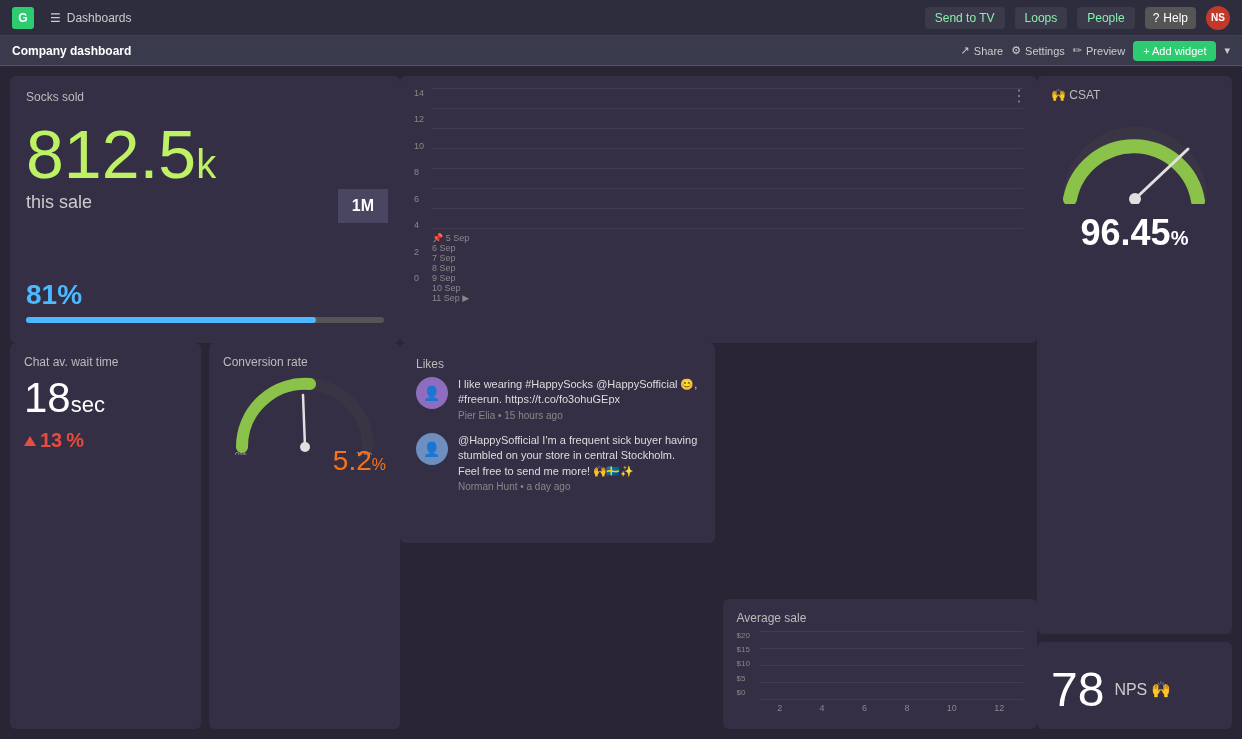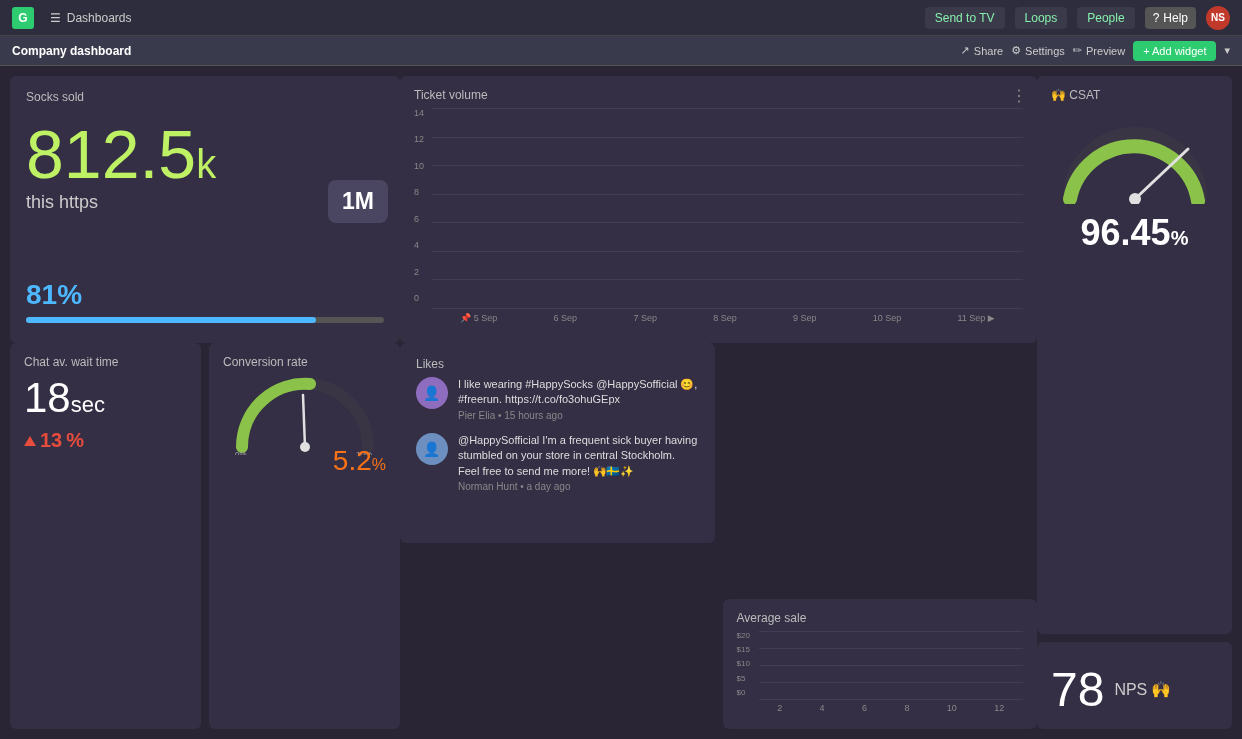--- a/index.html
+++ b/index.html
@@ -70,21 +70,21 @@
       display: flex;
       flex-direction: column;
     }
     .socks-main-value { font-size: 68px; font-weight: 300; color: #bef264; line-height: 1; margin: 10px 0 4px; }
     .socks-main-value span.unit { font-size: 40px; }
     .socks-subtitle { font-size: 18px; color: #ccc; margin-bottom: auto; }
     .socks-bottom { margin-top: auto; }
     .socks-percent { font-size: 28px; font-weight: 600; color: #4db8ff; margin-top: 16px; }
     .progress-bar-container { background: #555; height: 6px; border-radius: 3px; margin: 6px 0; }
     .progress-bar { background: #4db8ff; height: 6px; border-radius: 3px; }
-    .period-badge { position: absolute; right: 12px; bottom: 120px; background: #4a4560; border-radius: 8px; padding: 8px 14px; font-size: 23px; font-weight: 600; color: #fff; }
+    .period-badge { position: absolute; right: 12px; bottom: 120px; background: #4a4560; border-radius: 0; padding: 8px 14px; font-size: 16px; font-weight: 600; color: #fff; }
     .chat-widget, .conversion-widget {
       background: #342f45;
       border-radius: 6px;
       padding: 12px 14px;
     }
     .chat-value { font-size: 42px; font-weight: 300; color: #fff; line-height: 1.1; }
     .chat-value .sec { font-size: 22px; }
     .chat-change { color: #e74c3c; font-size: 20px; font-weight: 600; margin-top: 8px; display: flex; align-items: center; gap: 4px; }
     .arrow-up { width: 0; height: 0; border-left: 6px solid transparent; border-right: 6px solid transparent; border-bottom: 10px solid #e74c3c; display: inline-block; }
     .conversion-value { font-size: 28px; font-weight: 400; color: #f97316; text-align: right; margin-top: -10px; }
@@ -175,34 +175,33 @@
   </div>
 </div>
 
 <div class="dashboard">
 
   <div class="widget socks-widget" style="grid-column:1; grid-row:1;">
     <div class="widget-title">Socks sold</div>
     <div class="socks-main-value">
       <span>812.5</span><span class="unit">k</span>
     </div>
-    <div class="socks-subtitle">this https</div>
+    <div class="socks-subtitle">this sale</div>
     <div class="period-badge">1M</div>
     <div class="socks-bottom">
       <div class="socks-percent">
         <span>81</span><span>%</span>
       </div>
       <div class="progress-bar-container">
         <div class="progress-bar" style="width:81%"></div>
       </div>
     </div>
   </div>
 
   <div class="widget ticket-widget" style="grid-column:2; grid-row:1;">
-    <div class="widget-title">Ticket volume</div>
     <div class="widget-menu">⋮</div>
     <div style="display:flex; height: calc(100% - 28px);">
 
       <div style="display:flex; flex-direction:column-reverse; justify-content:space-between; width:18px; font-size:9px; color:#888; padding-bottom:20px;">
         <span>0</span>
         <span>2</span>
         <span>4</span>
         <span>6</span>
         <span>8</span>
         <span>10</span>
@@ -237,21 +236,21 @@
           <div style="flex:1;display:flex;flex-direction:column;align-items:center;">
             <div class="bar" style="height:9%; width:100%;"></div>
           </div>
           <div style="flex:1;display:flex;flex-direction:column;align-items:center;">
             <div class="bar" style="height:43%; width:100%;"></div>
           </div>
           <div style="flex:1;display:flex;flex-direction:column;align-items:center;">
             <div class="bar" style="height:32%; width:100%;"></div>
           </div>
         </div>
-        <div style="display:flex; justify-content:space-around; font-size:9px; color:#888; margin-top:4px;">
+        <div style="display:flex; justify-content:space-around; font-size:9px; color:#888; margin-top:4px;flex-direction:column;">
           <span>📌 5 Sep</span>
           <span>6 Sep</span>
           <span>7 Sep</span>
           <span>8 Sep</span>
           <span>9 Sep</span>
           <span>10 Sep</span>
           <span>11 Sep ▶</span>
         </div>
       </div>
     </div>

